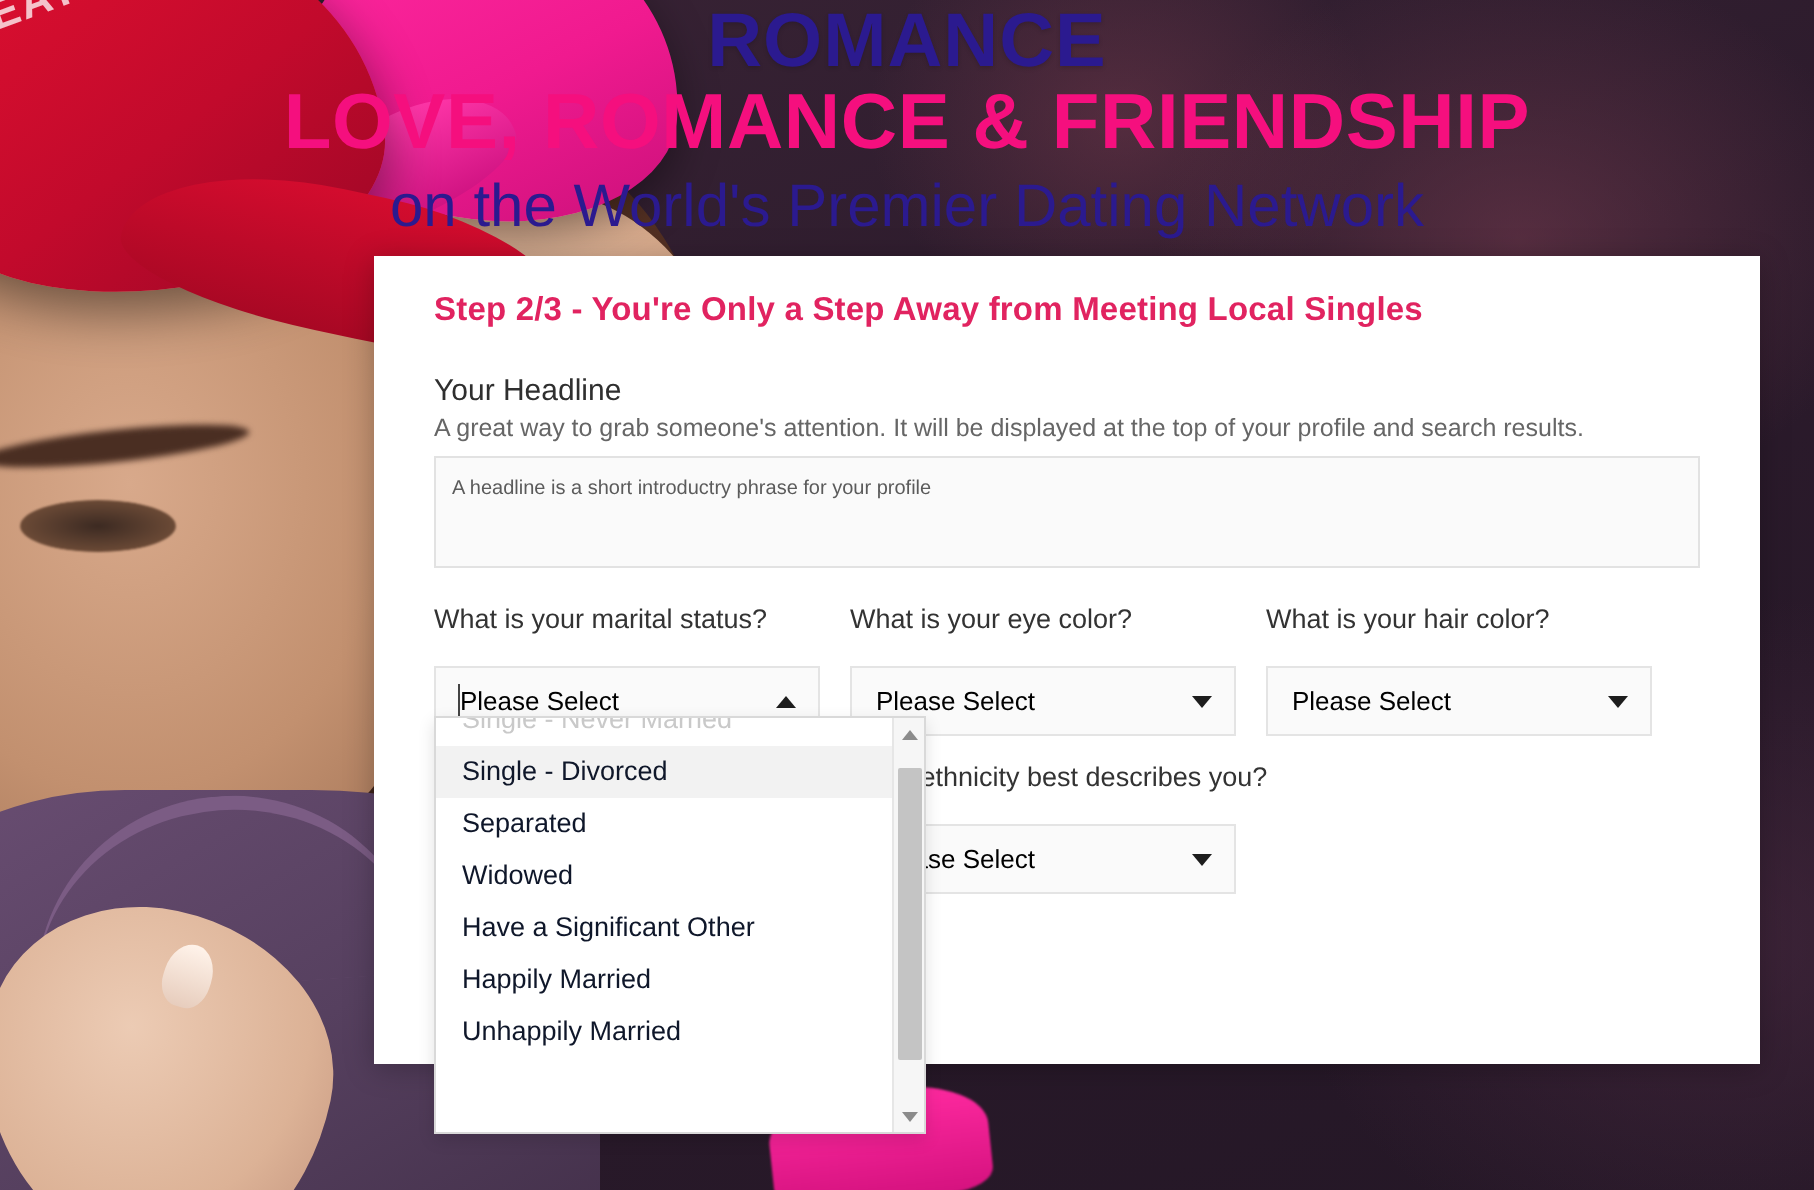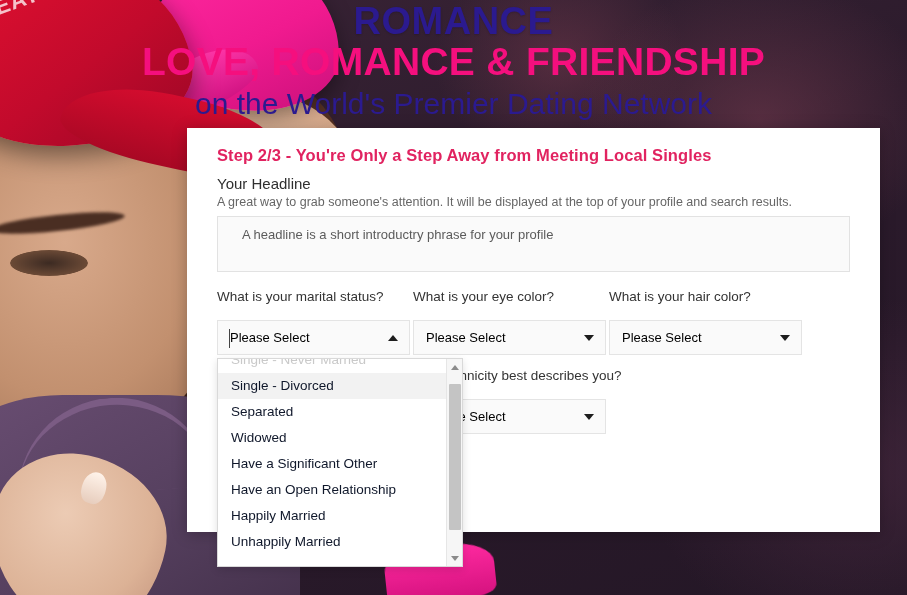--- a/index.html
+++ b/index.html
@@ -158,51 +158,51 @@
     z-index: 10;
     box-shadow: 0 2px 14px rgba(0,0,0,.25);
   }
   .modal-inner { padding: 18px 30px 0 30px; }
 
   .step-title {
     color: #e12360;
     font-size: 16.5px;
     font-weight: bold;
     letter-spacing: .1px;
-    margin-bottom: 10px;
+    margin-bottom: 22px;
   }
   .field-label {
     font-size: 13.5px;
     color: #333333;
     margin-bottom: 2px;
     white-space: nowrap;
   }
   .headline-label { font-size: 15px; color: #2f2f2f; margin-bottom: 3px; }
   .helper-text {
     font-size: 12.5px;
     color: #666666;
     margin-bottom: 7px;
     white-space: nowrap;
   }
   .headline-box {
     width: 100%;
     height: 56px;
     border: 1px solid #e2e2e2;
     background: #fafafa;
     font-family: "Liberation Sans", sans-serif;
-    font-size: 13px;
+    font-size: 10px;
     color: #5b5b5b;
-    padding: 10px 24px;
+    padding: 10px 8px;
     resize: none;
     outline: none;
   }
 
   .row {
     display: flex;
-    gap: 3px;
+    gap: 15px;
     margin-top: 13px;
   }
   .col { width: 193px; flex: 0 0 193px; }
 
   .select-box {
     position: relative;
     height: 35px;
     border: 1px solid #e4e4e4;
     background: #fafafa;
     display: flex;
@@ -411,21 +411,20 @@
     </div>
   </div>
 
   <div class="dropdown">
     <div class="dd-list">
       <div class="dd-item clipped">Single - Never Married</div>
       <div class="dd-item hovered">Single - Divorced</div>
       <div class="dd-item">Separated</div>
       <div class="dd-item">Widowed</div>
       <div class="dd-item">Have a Significant Other</div>
-      <div class="dd-item">Have an Open Relationship</div>
       <div class="dd-item">Happily Married</div>
       <div class="dd-item">Unhappily Married</div>
     </div>
 
     <div class="dd-scrollbar">
       <div class="dd-arrow top">
           <i></i>
         </div>
       <div class="dd-thumb"></div>
       <div class="dd-arrow bottom">

